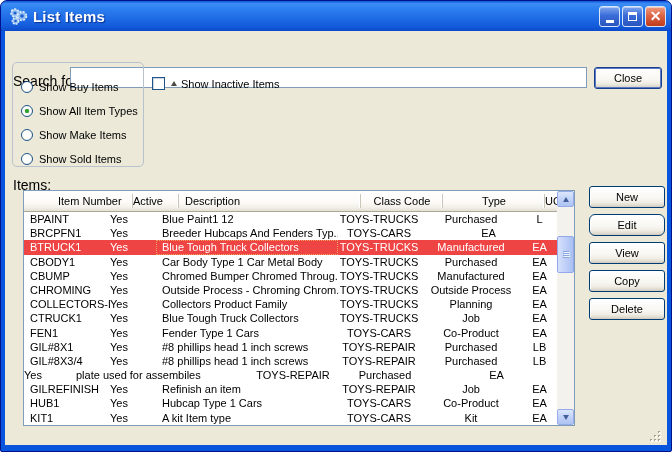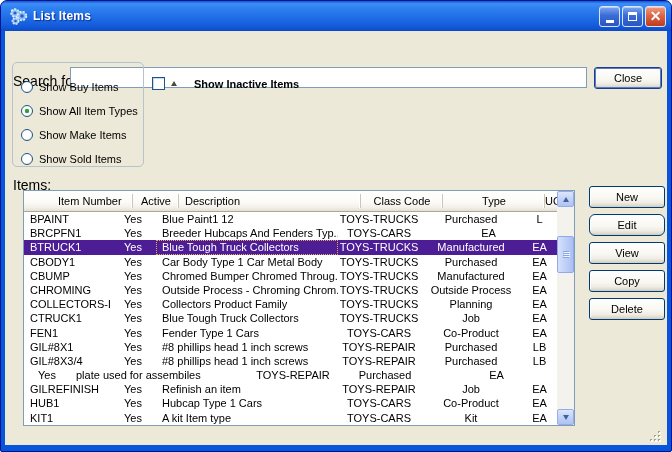--- a/index.html
+++ b/index.html
@@ -12,21 +12,21 @@
     overflow:hidden;
   }
   
   #titlebar {
     position:absolute; left:0; top:0; right:0; height:30px;
     background:linear-gradient(180deg,#0F55D6 0%,#3E8DF6 9%,#2F82F0 22%,#1F6BE6 58%,#1259D9 86%,#0B4ACA 100%);
     display:flex; align-items:center;
   }
   #title-icon { margin-left:8px; width:19px; height:19px; flex:0 0 auto; }
   #title-text {
-    margin-left:5px; color:#fff; font-size:12px; font-weight:bold;
+    margin-left:5px; color:#fff; font-size:15px; font-weight:bold;
     text-shadow:1px 1px 1px #09308F; letter-spacing:.2px;
   }
   #win-controls { position:absolute; right:5px; top:5px; display:flex; gap:2px; }
   .win-btn {
     width:21px; height:21px; border-radius:3px; border:1px solid #D8E6F8;
     display:flex; align-items:center; justify-content:center;
     box-shadow:inset 0 1px 0 rgba(255,255,255,.45);
   }
   .win-btn.blue { background:linear-gradient(180deg,#7FA7EE 0%,#3A6CD8 45%,#2A55BE 100%); }
   .win-btn.red  { background:linear-gradient(180deg,#F09B7E 0%,#DD6547 45%,#BE3B1B 100%); }
@@ -72,47 +72,47 @@
   #inactive-row { position:absolute; left:147px; top:46px; display:flex; align-items:center; }
   #inactive-checkbox {
     width:13px; height:13px; border:1px solid #1D5489; background:#fff;
     box-shadow:inset 1px 1px 1px #C9D4DE;
   }
   #caret-up-icon {
     width:0; height:0; margin-left:6px;
     border-left:3px solid transparent; border-right:3px solid transparent;
     border-bottom:5px solid #4A4A42;
   }
-  #inactive-label { margin-left:17px;font-weight:bold; }
+  #inactive-label { margin-left:4px; }
   
   #items-label { position:absolute; left:8px; top:146px; }
   #items-table {
     position:absolute; left:18px; top:159px; width:552px; height:236px;
     border:1px solid #7F9DB9; background:#fff;
   }
   #table-header { display:flex; width:533px; height:21px;
     background:linear-gradient(180deg,#FFFFFF 0%,#FCFBF8 55%,#F2F0E8 82%,#E3E0D2 100%);
     border-bottom:1px solid #ACA899;
   }
   .th { position:relative; line-height:20px; overflow:hidden; white-space:nowrap; }
   .th:not(:last-child)::after {
     content:""; position:absolute; right:0; top:3px; bottom:3px; width:1px; background:#CBC7B8;
     box-shadow:-1px 0 0 #fff;
   }
   #table-body { width:533px; }
   .tr { display:flex; height:14.2px; line-height:14.2px; }
   .td { overflow:hidden; white-space:nowrap; }
   .c0 { width:86px; padding-left:6px; text-align:left; }
   .th.c0 { padding-left:11px;margin-left:23px; }
-  .c1 { width:46px; text-align:center; }
+  .c1 { width:46px; }
   .c2 { width:182px; padding-left:6px; text-align:left; }
   .c3 { width:82px; text-align:center; }
   .c4 { width:102px; text-align:center; }
   .c5 { flex:1; text-align:center; }
-  .tr.selected { background:#4c1d95; color:#fff; }
+  .tr.selected { background:#ef4444; color:#fff; }
   .tr.selected .td.focus-cell { outline:1px dotted #F2A45C; outline-offset:-1px; }
   
   #scrollbar { position:absolute; right:0; top:0; width:17px; height:234px; background:#F3F2EC; }
   .sb-btn {
     position:absolute; left:0; width:17px; height:16px; border:1px solid #96ABE8; border-radius:2px;
     background:linear-gradient(180deg,#DCE6FB 0%,#C2D3F8 50%,#AEC3F2 100%);
     display:flex; align-items:center; justify-content:center;
   }
   #sb-up { top:0; } #sb-down { bottom:0; }
   .arr-up { width:0; height:0; border-left:3px solid transparent; border-right:3px solid transparent; border-bottom:5px solid #44609B; }

